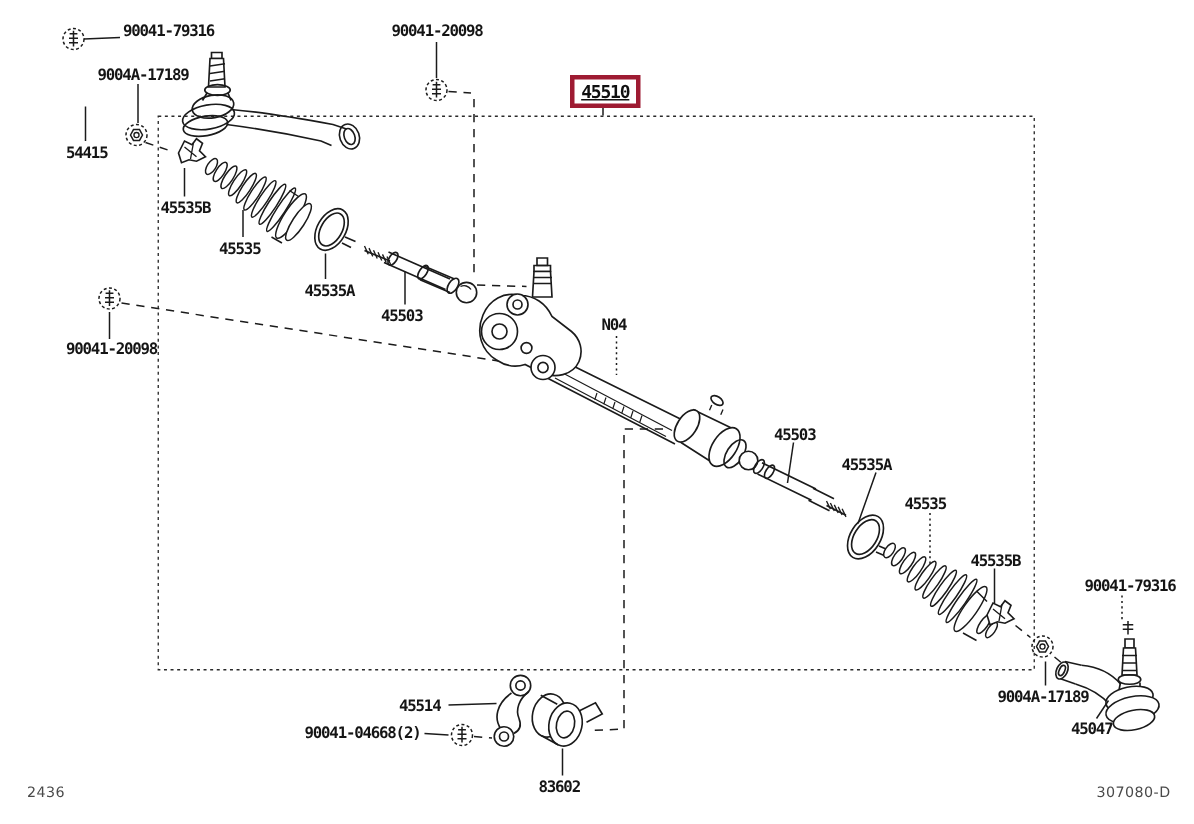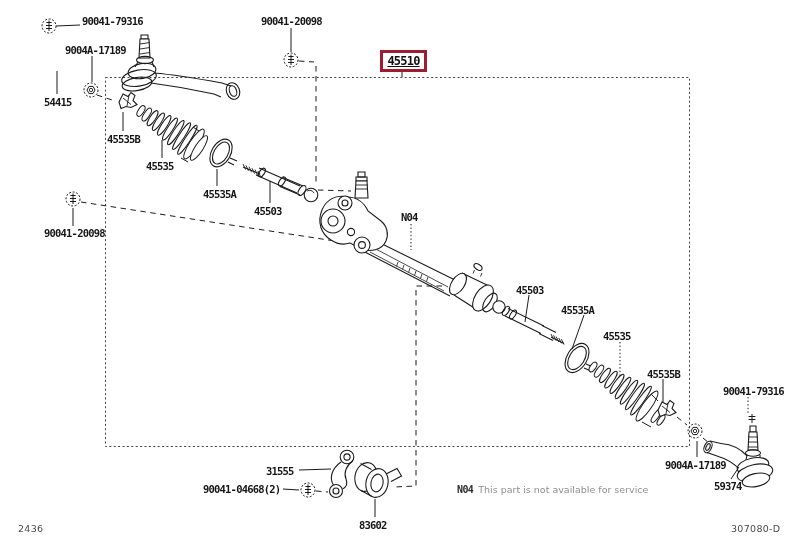--- a/index.html
+++ b/index.html
@@ -249,25 +249,22 @@
   <div class="lbl" style="left:203px;top:189px">45535A</div>
   <div class="lbl" style="left:254px;top:206px">45503</div>
   <div class="lbl" style="left:44px;top:228px">90041-20098</div>
   <div class="lbl" style="left:401px;top:212px">N04</div>
   <div class="lbl" style="left:516px;top:285px">45503</div>
   <div class="lbl" style="left:561px;top:305px">45535A</div>
   <div class="lbl" style="left:603px;top:331px">45535</div>
   <div class="lbl" style="left:647px;top:369px">45535B</div>
   <div class="lbl" style="left:723px;top:386px">90041-79316</div>
   <div class="lbl" style="left:665px;top:460px">9004A-17189</div>
-  <div class="lbl" style="left:714px;top:481px">59374</div>
-  <div class="lbl" style="left:266px;top:466px">31555</div>
+  <div class="lbl" style="left:714px;top:481px">45047</div>
+  <div class="lbl" style="left:266px;top:466px">45514</div>
   <div class="lbl" style="left:203px;top:484px">90041-04668(2)</div>
   <div class="lbl" style="left:359px;top:520px">83602</div>
 
-  <div class="note">
-    <span class="note-tag">N04</span><span class="note-text">This part is not available for service</span>
-  </div>
 
   <div class="corner" style="left:18px;top:524px">2436</div>
   <div class="corner" style="left:731px;top:524px">307080-D</div>
 
 </div>
 
 </body></html>

